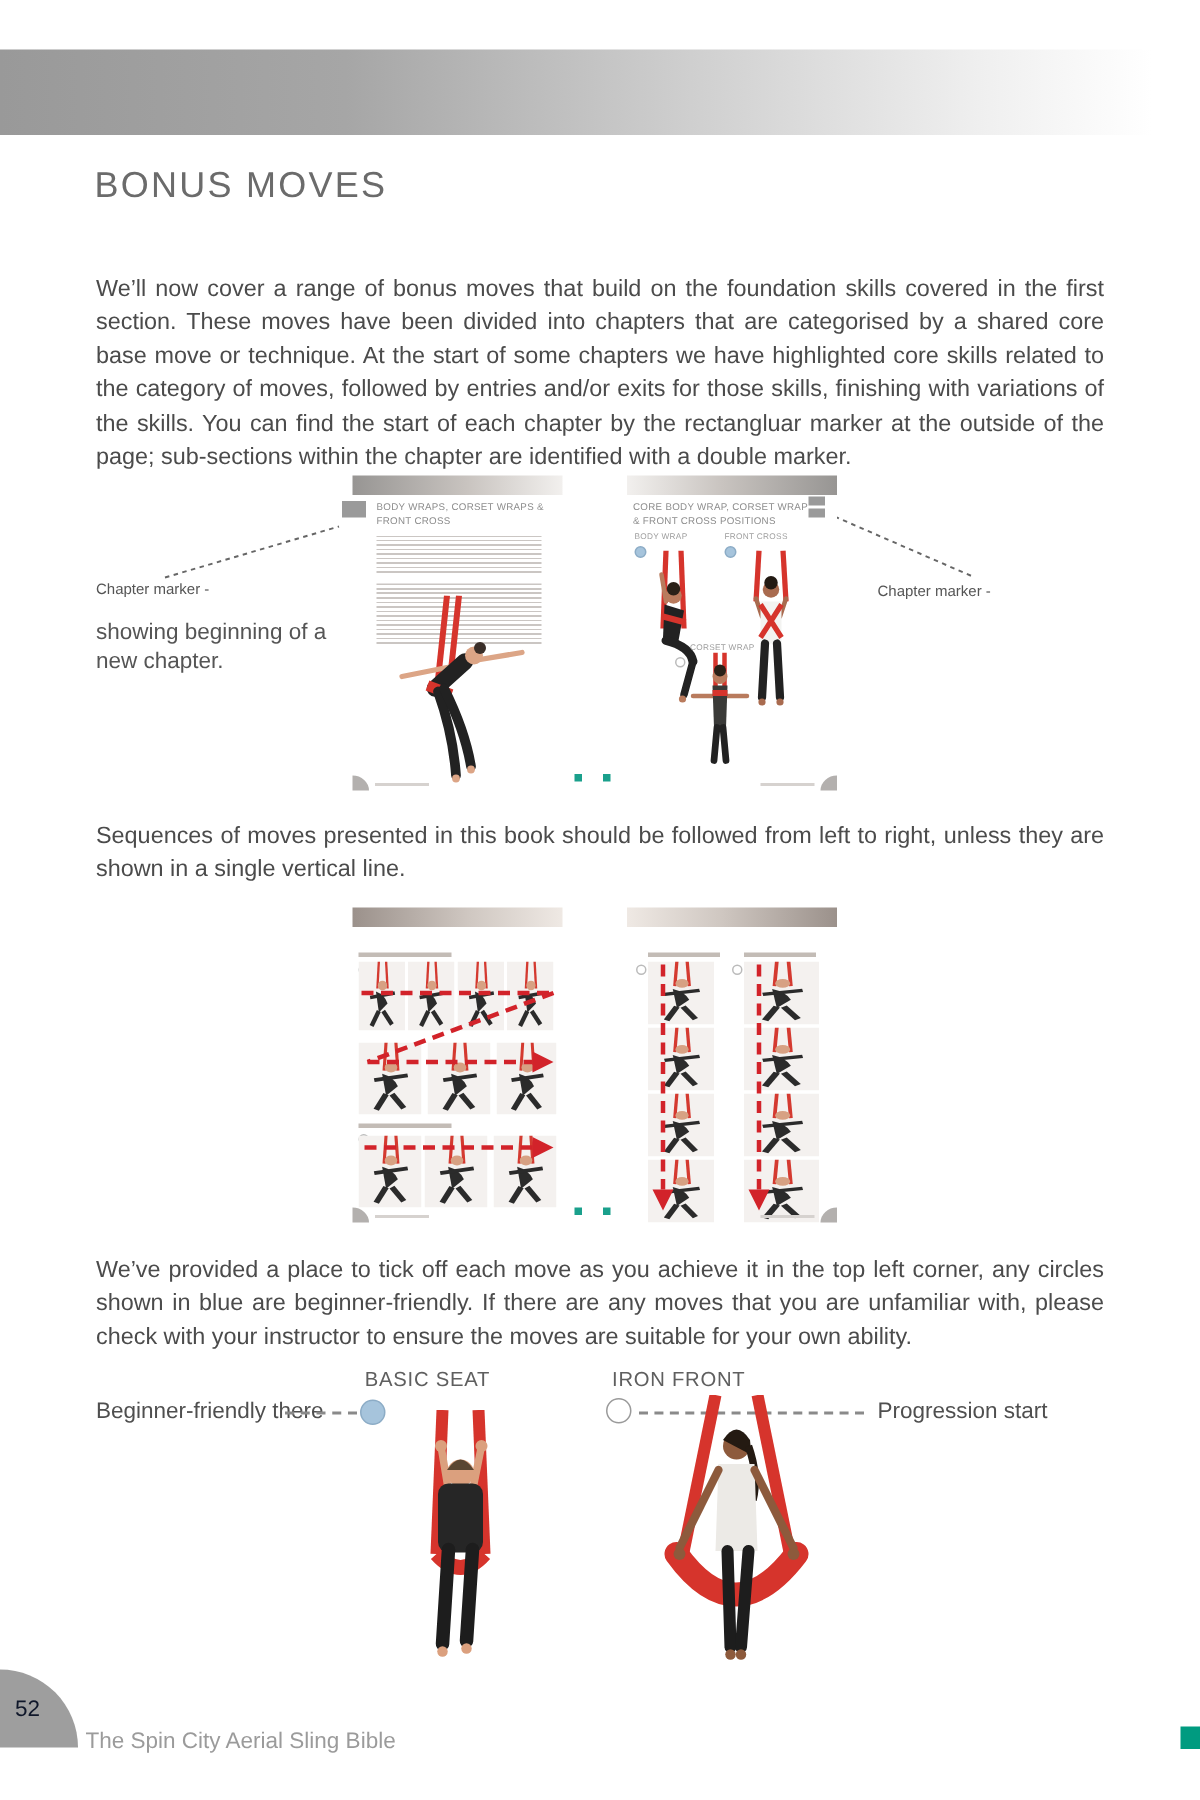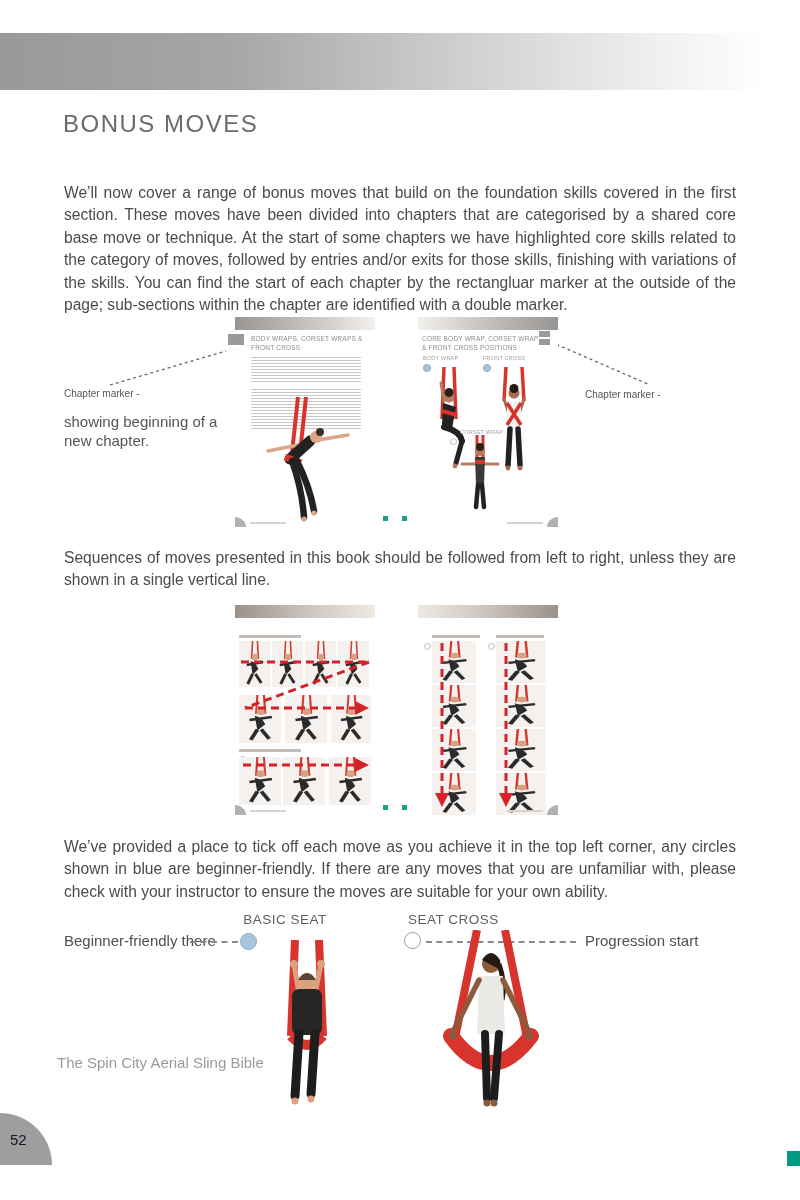--- a/index.html
+++ b/index.html
@@ -43,21 +43,21 @@
   
   .move-label{position:absolute;font-size:13.5px;letter-spacing:.5px;color:#5f5f5f;}
   .side-label{position:absolute;font-size:15px;color:#4f4f4f;}
   .dashline{position:absolute;border-top:2px dashed #8a8a8a;height:0;}
   .circ-blue{position:absolute;width:15px;height:15px;border-radius:50%;background:#a6c4dc;border:1px solid #8cacc6;}
   .circ-open{position:absolute;width:15px;height:15px;border-radius:50%;background:#fff;border:1.2px solid #9a9a9a;}
 
   
   .page-tab{left:0;top:1113px;width:52px;height:52px;background:#9e9e9e;border-top-right-radius:52px;}
   .page-num{position:absolute;left:10px;top:18px;font-size:15px;color:#0f172a;}
-  .book-title{left:57px;top:1054px;font-size:15px;color:#9b9b9b;}
+  .book-title{left:57px;top:1152px;font-size:15px;color:#9b9b9b;}
   .teal-square{left:787px;top:1151px;width:13px;height:15px;background:#009b80;}
 </style>
 </head>
 <body>
 
 <div class="page">
 
   <svg width="0" height="0" style="position:absolute" aria-hidden="true">
     <defs>
       <g id="tfig">
@@ -272,21 +272,21 @@
 
     <div class="dot" style="left:383px;top:205px;"></div>
     <div class="dot" style="left:402px;top:205px;"></div>
   </div>
 
   <div class="abs para" style="top:836px;">We’ve provided a place to tick off each move as you achieve it in the top left corner, any circles shown in blue are beginner-friendly. If there are any moves that you are unfamiliar with, please check with your instructor to ensure the moves are suitable for your own ability.</div>
 
   <div class="abs" style="left:0;top:905px;width:800px;height:215px;">
 
     <div class="move-label" style="left:225px;top:7px;width:120px;text-align:center;">BASIC SEAT</div>
-    <div class="move-label" style="left:408px;top:7px;">SEAT CROSS</div>
+    <div class="move-label" style="left:408px;top:7px;">IRON FRONT</div>
 
     <div class="side-label" style="left:64px;top:27px;">Beginner-friendly there</div>
     <div class="dashline" style="left:190px;top:36px;width:48px;"></div>
     <div class="circ-blue" style="left:240px;top:28px;"></div>
 
     <div class="circ-open" style="left:404px;top:27px;"></div>
     <div class="dashline" style="left:426px;top:36px;width:150px;"></div>
     <div class="side-label" style="left:585px;top:27px;">Progression start</div>
 
     <svg class="abs" style="left:235px;top:35px;" width="140" height="172" viewBox="0 0 140 172">

